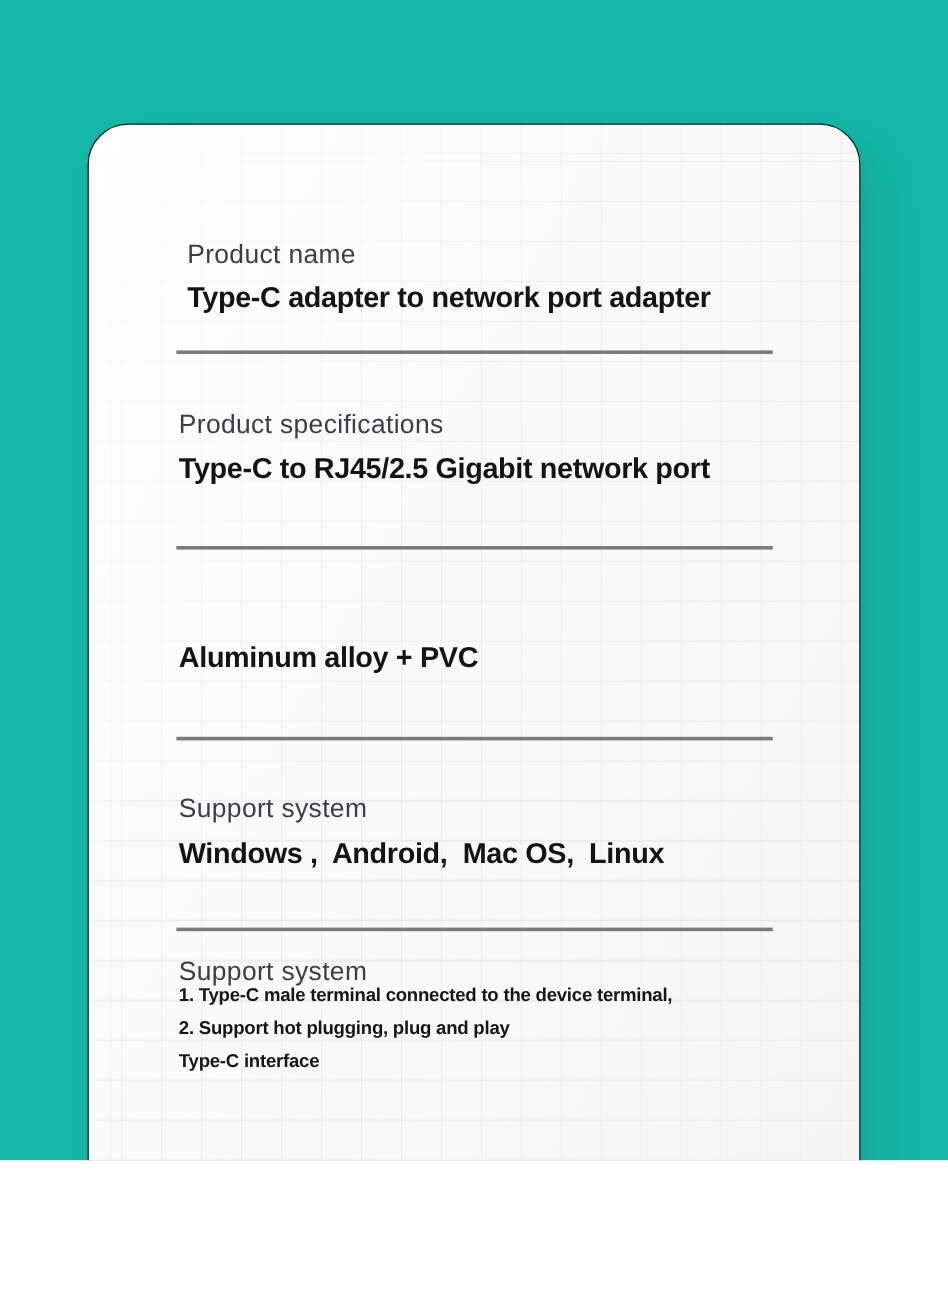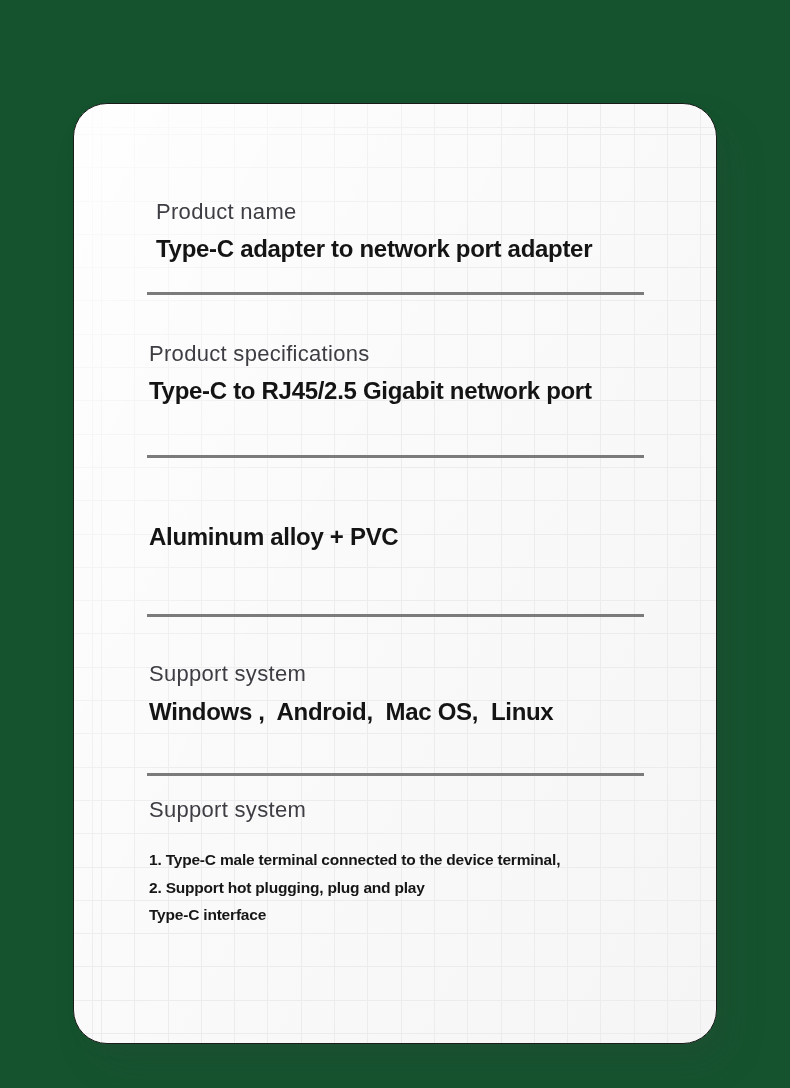--- a/index.html
+++ b/index.html
@@ -1,20 +1,20 @@
 <!DOCTYPE html>
 <html><head>
 <meta charset="utf-8">
 <style>
   html, body { margin: 0; padding: 0; background: #ffffff; }
   .page {
     position: relative;
     width: 790px;
-    height: 1088px;
-    background: #14532d;
+    height: 967px;
+    background: #14b8a6;
     overflow: hidden;
     font-family: "Liberation Sans", "DejaVu Sans", sans-serif;
   }
   .card {
     position: absolute;
     left: 73px;
     top: 103px;
     width: 644px;
     height: 941px;
     box-sizing: border-box;
@@ -57,30 +57,30 @@
     height: 3px;
     background: #7b7b7b;
   }
   .lbl1 { top: 95px;  }
   .val1 { top: 131px; }
   .div1 { top: 188px; }
   .lbl2 { top: 237px; }
   .val2 { top: 273px; }
   .div2 { top: 351px; }
   .lbl3 { top: 399px; }
-  .val3 { top: 419px; }
+  .val3 { top: 431px; }
   .div3 { top: 510px; }
   .lbl4 { top: 557px; }
   .val4 { top: 594px; }
   .div4 { top: 669px; }
   .lbl5 { top: 693px; }
   .feature-list {
     position: absolute;
     left: 75px;
-    top: 742px;
+    top: 712px;
     width: 560px;
   }
   .feature-line {
     font-size: 15.5px;
     font-weight: 700;
     color: #161616;
     letter-spacing: -0.2px;
     line-height: 27.5px;
     white-space: pre;
   }

